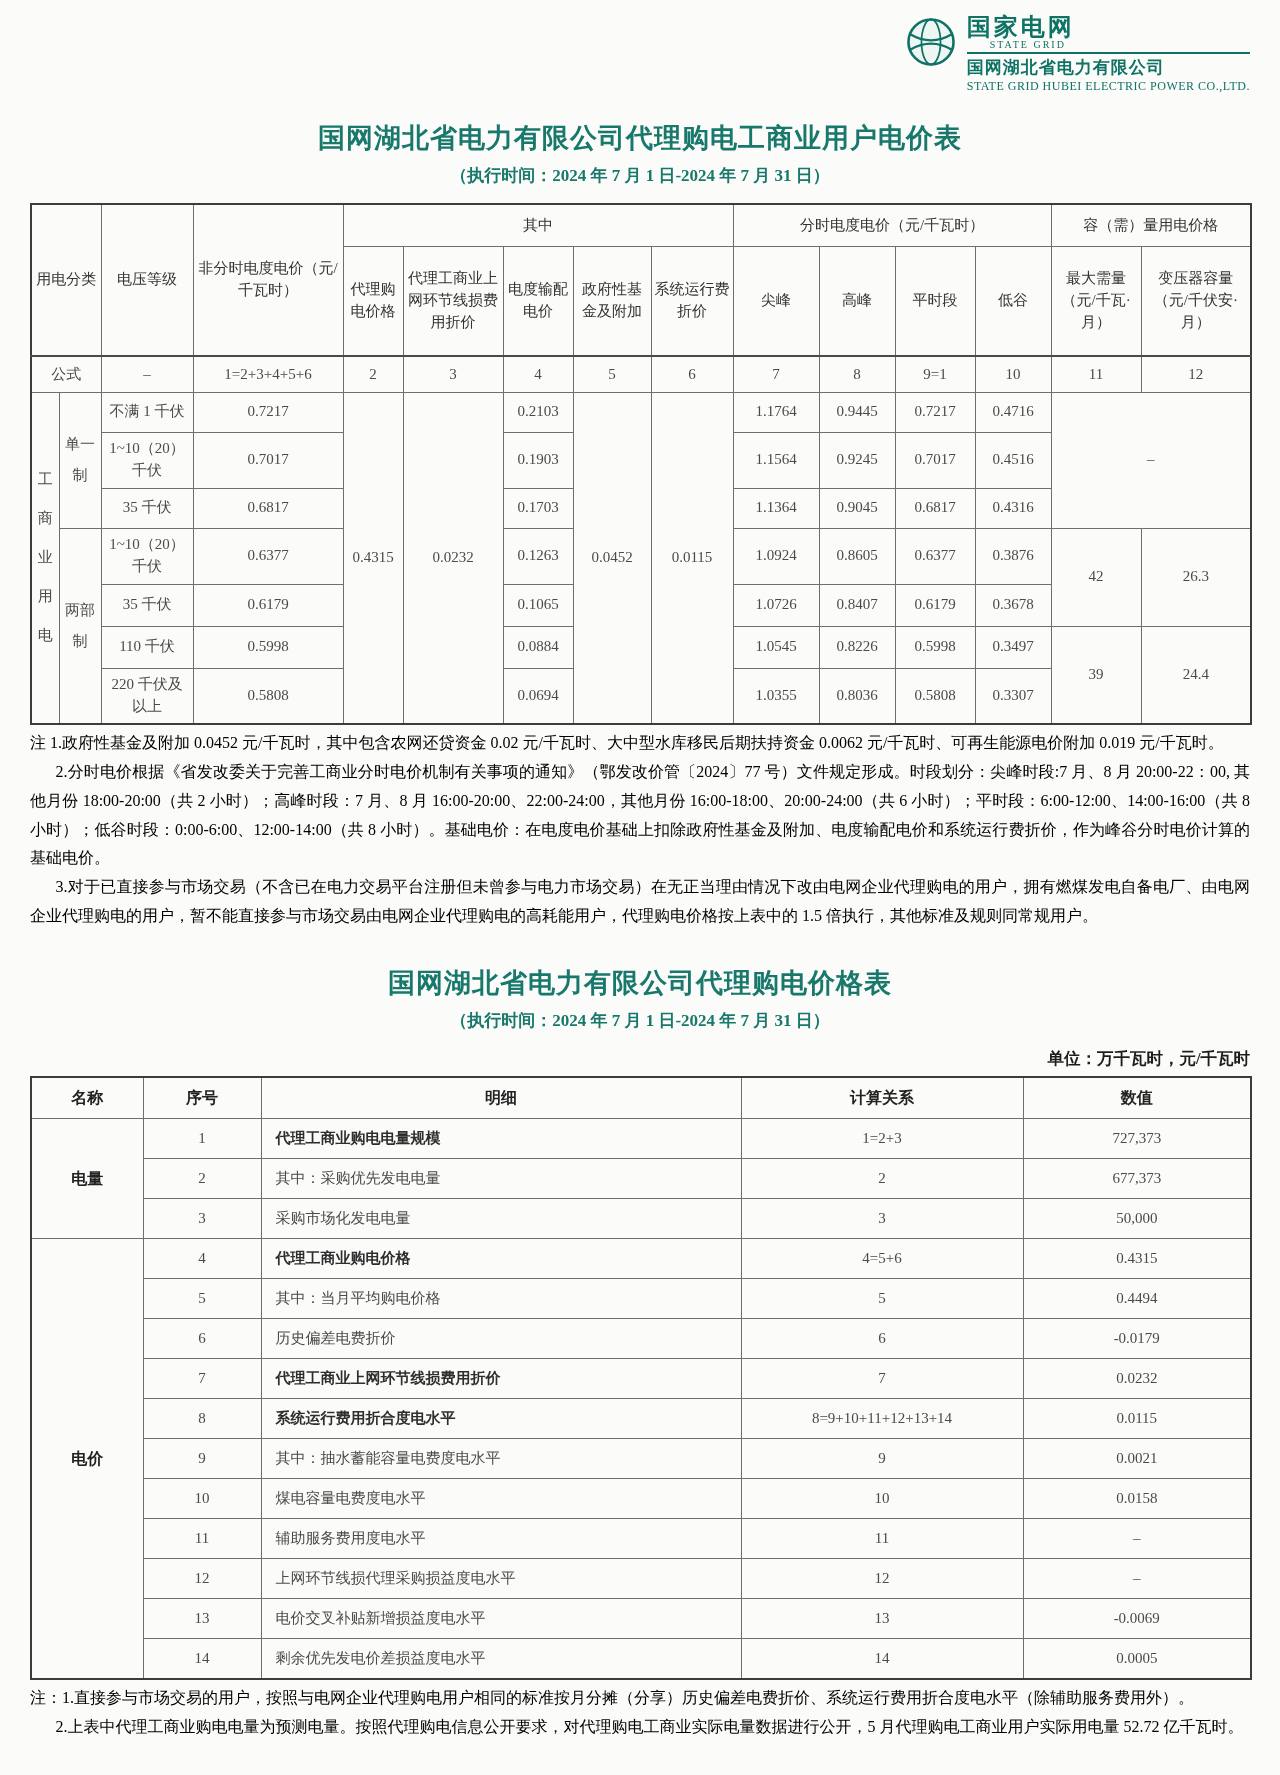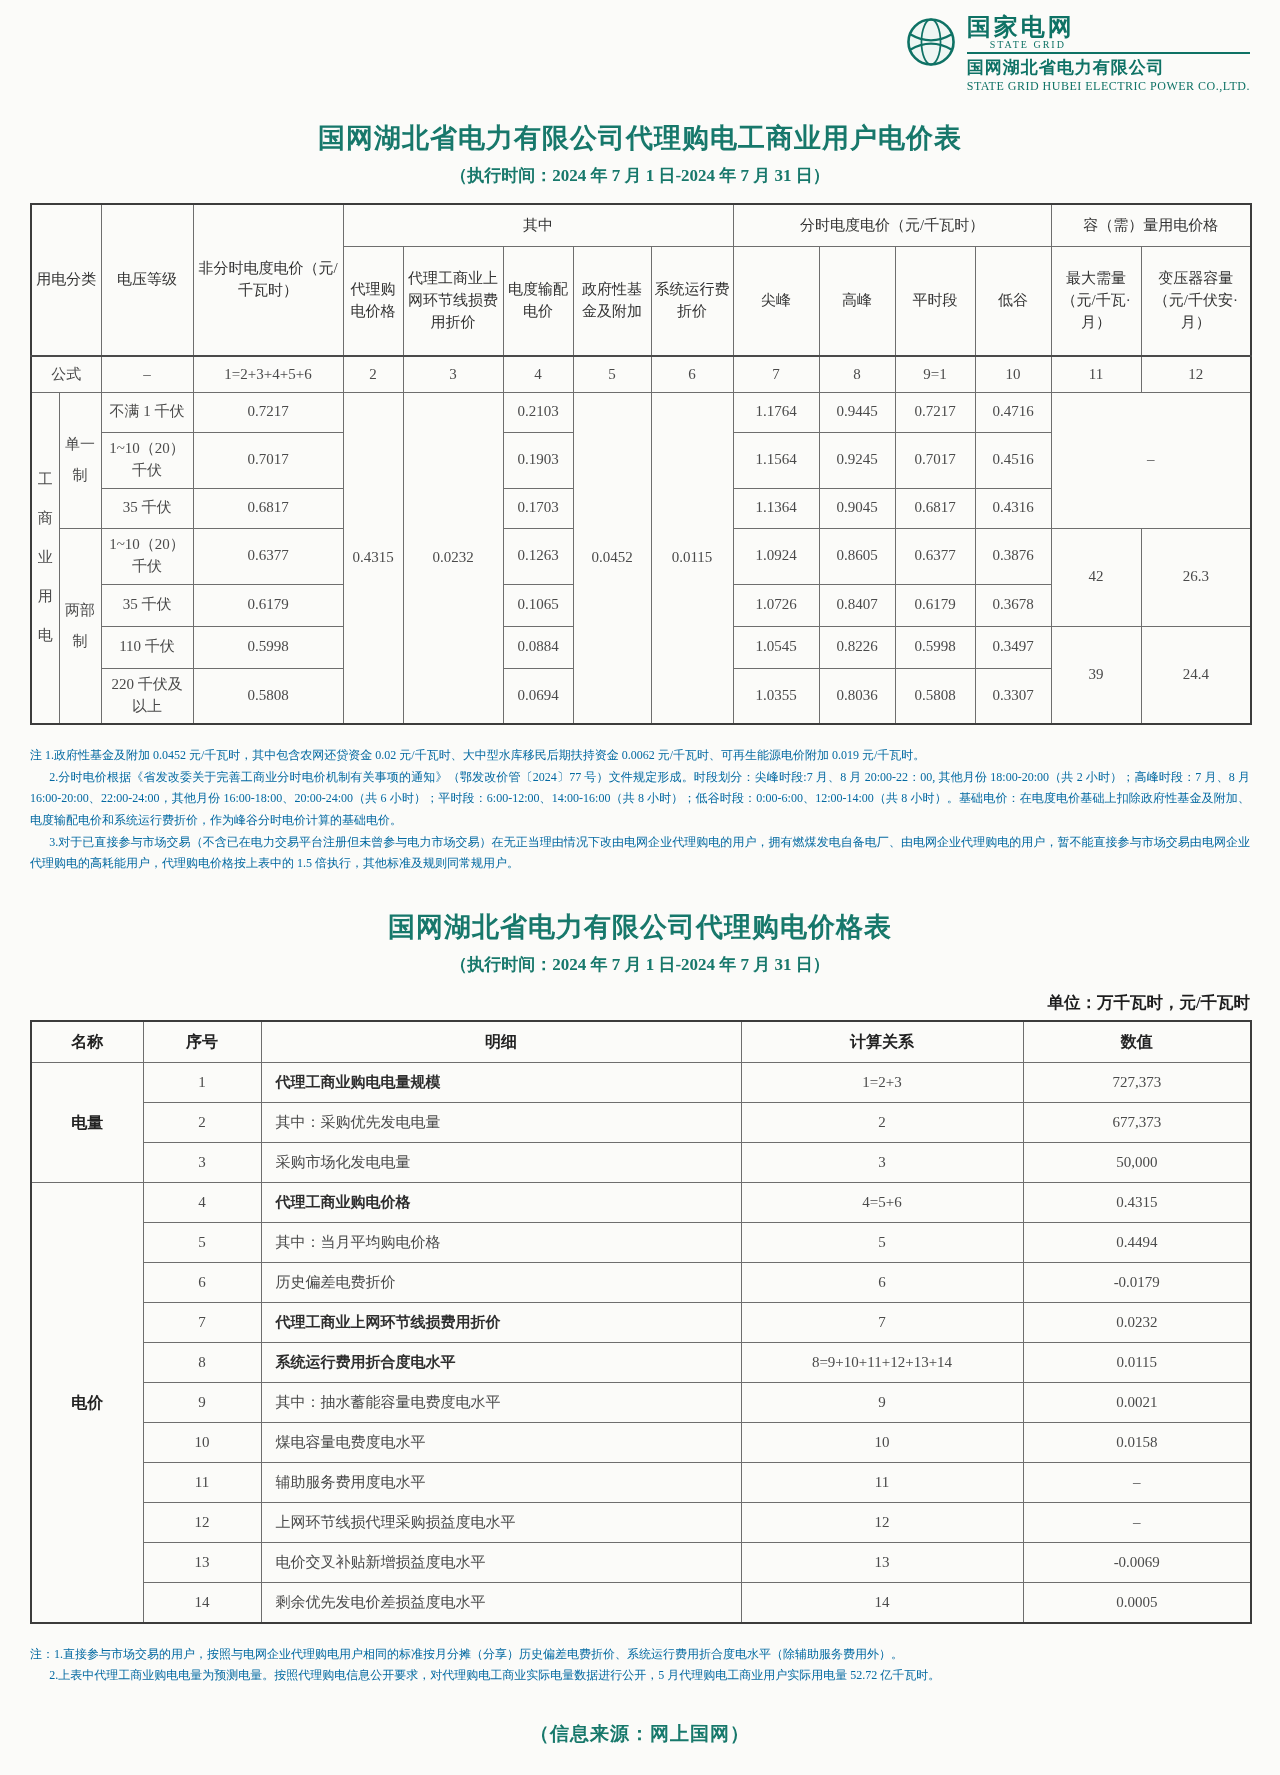--- a/index.html
+++ b/index.html
@@ -36,21 +36,21 @@
   td.vcat{line-height:2.6;}
 
   table.t2 tr.t2h{height:42px;}
   table.t2 tr.t2h td{font-weight:bold;color:#222;font-size:16px;}
   table.t2 tr{height:40px;}
   table.t2 td.det{text-align:left;padding-left:14px;word-break:normal;}
   table.t2 td.grp{font-weight:bold;color:#222;font-size:16px;}
   table.t2 tr.bold td.det{font-weight:bold;color:#2e2e2e;}
 
   
-  .notes{width:1220px;margin-top:20px;color:#0369a1;font-size:12px;line-height:1.8;text-align:justify;}
+  .notes{width:1220px;margin-top:4px;color:#000000;font-size:16px;line-height:1.8;text-align:justify;}
   .notes p{margin:0;}
   .notes p.ind{text-indent:1.6em;}
   .footer{margin-top:34px;text-align:center;color:#17786b;font-weight:bold;font-size:19px;letter-spacing:1px;}
 </style>
 </head>
 <body>
 
 <div class="page">
 
   <header class="logo-row">

